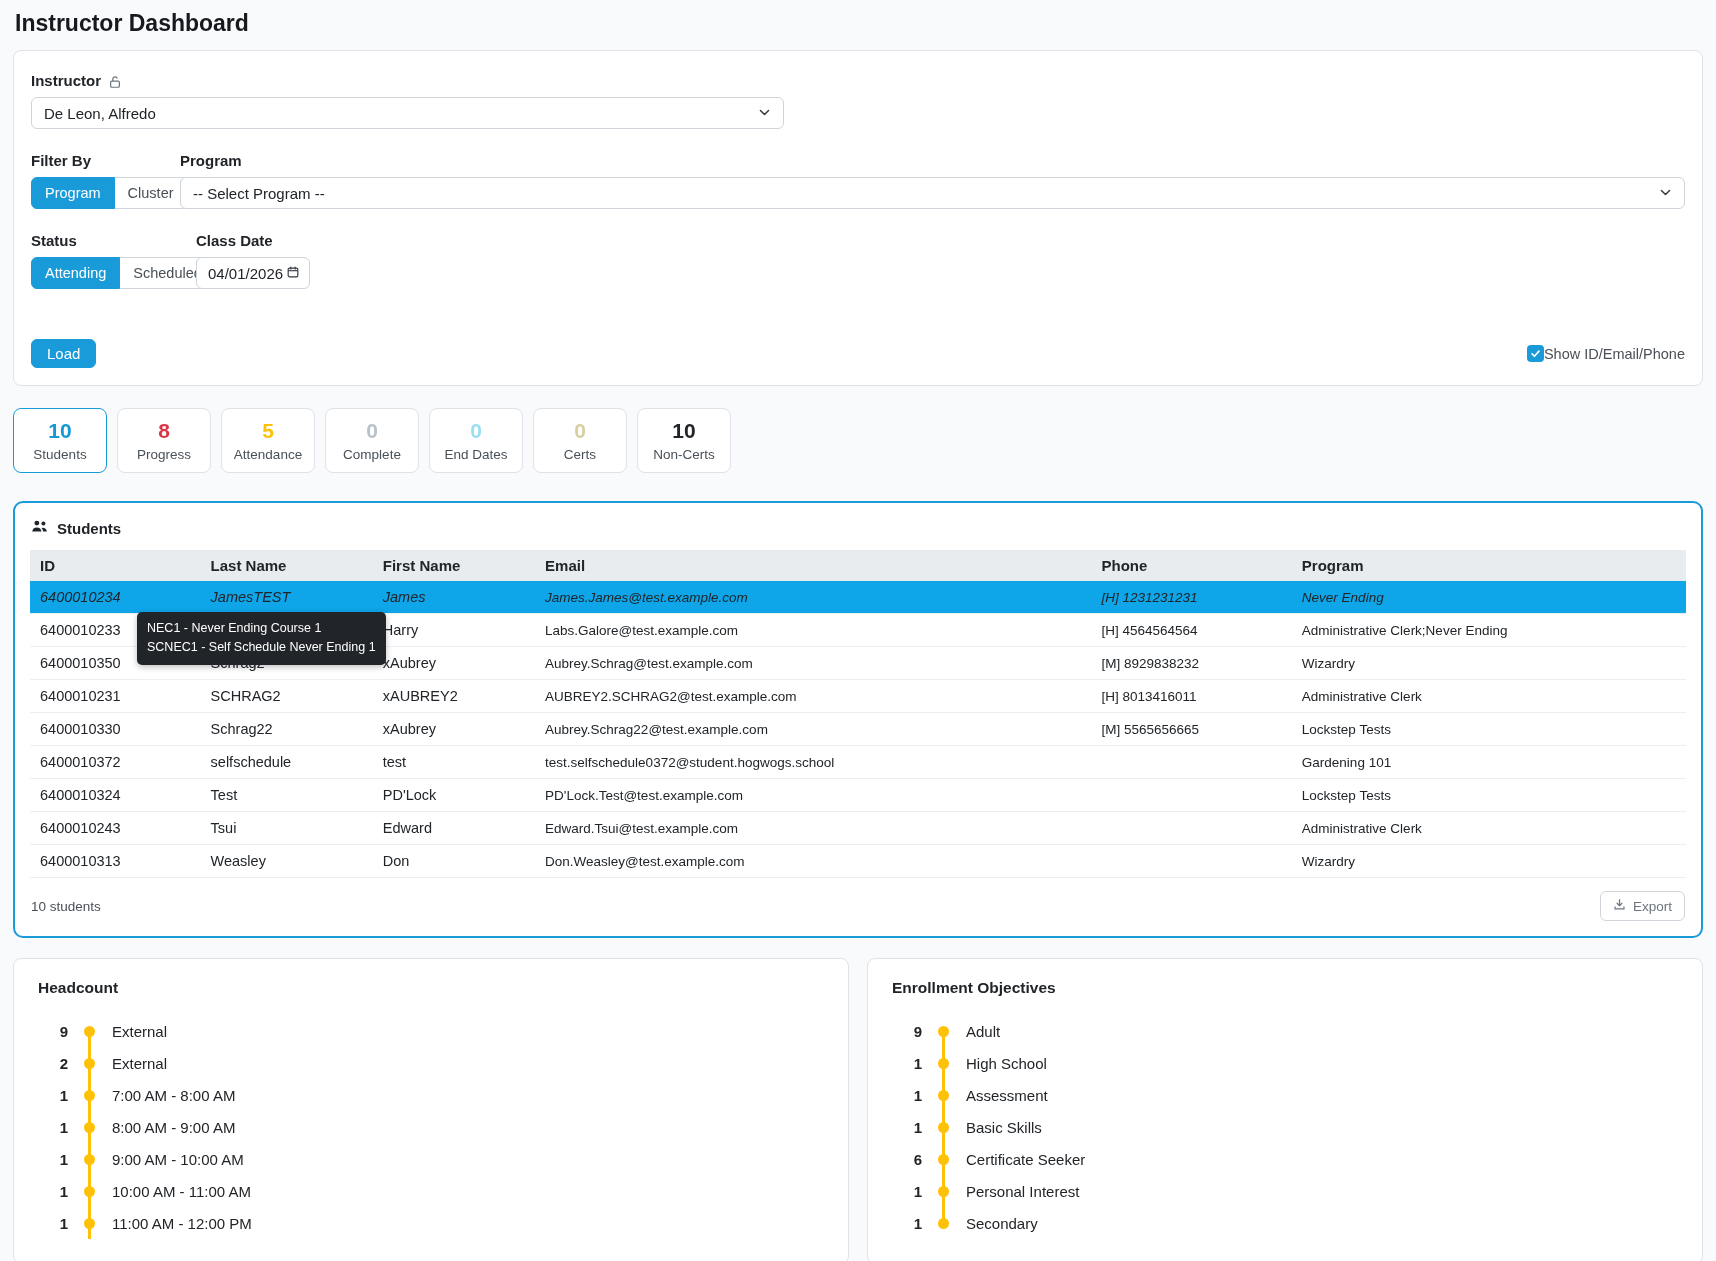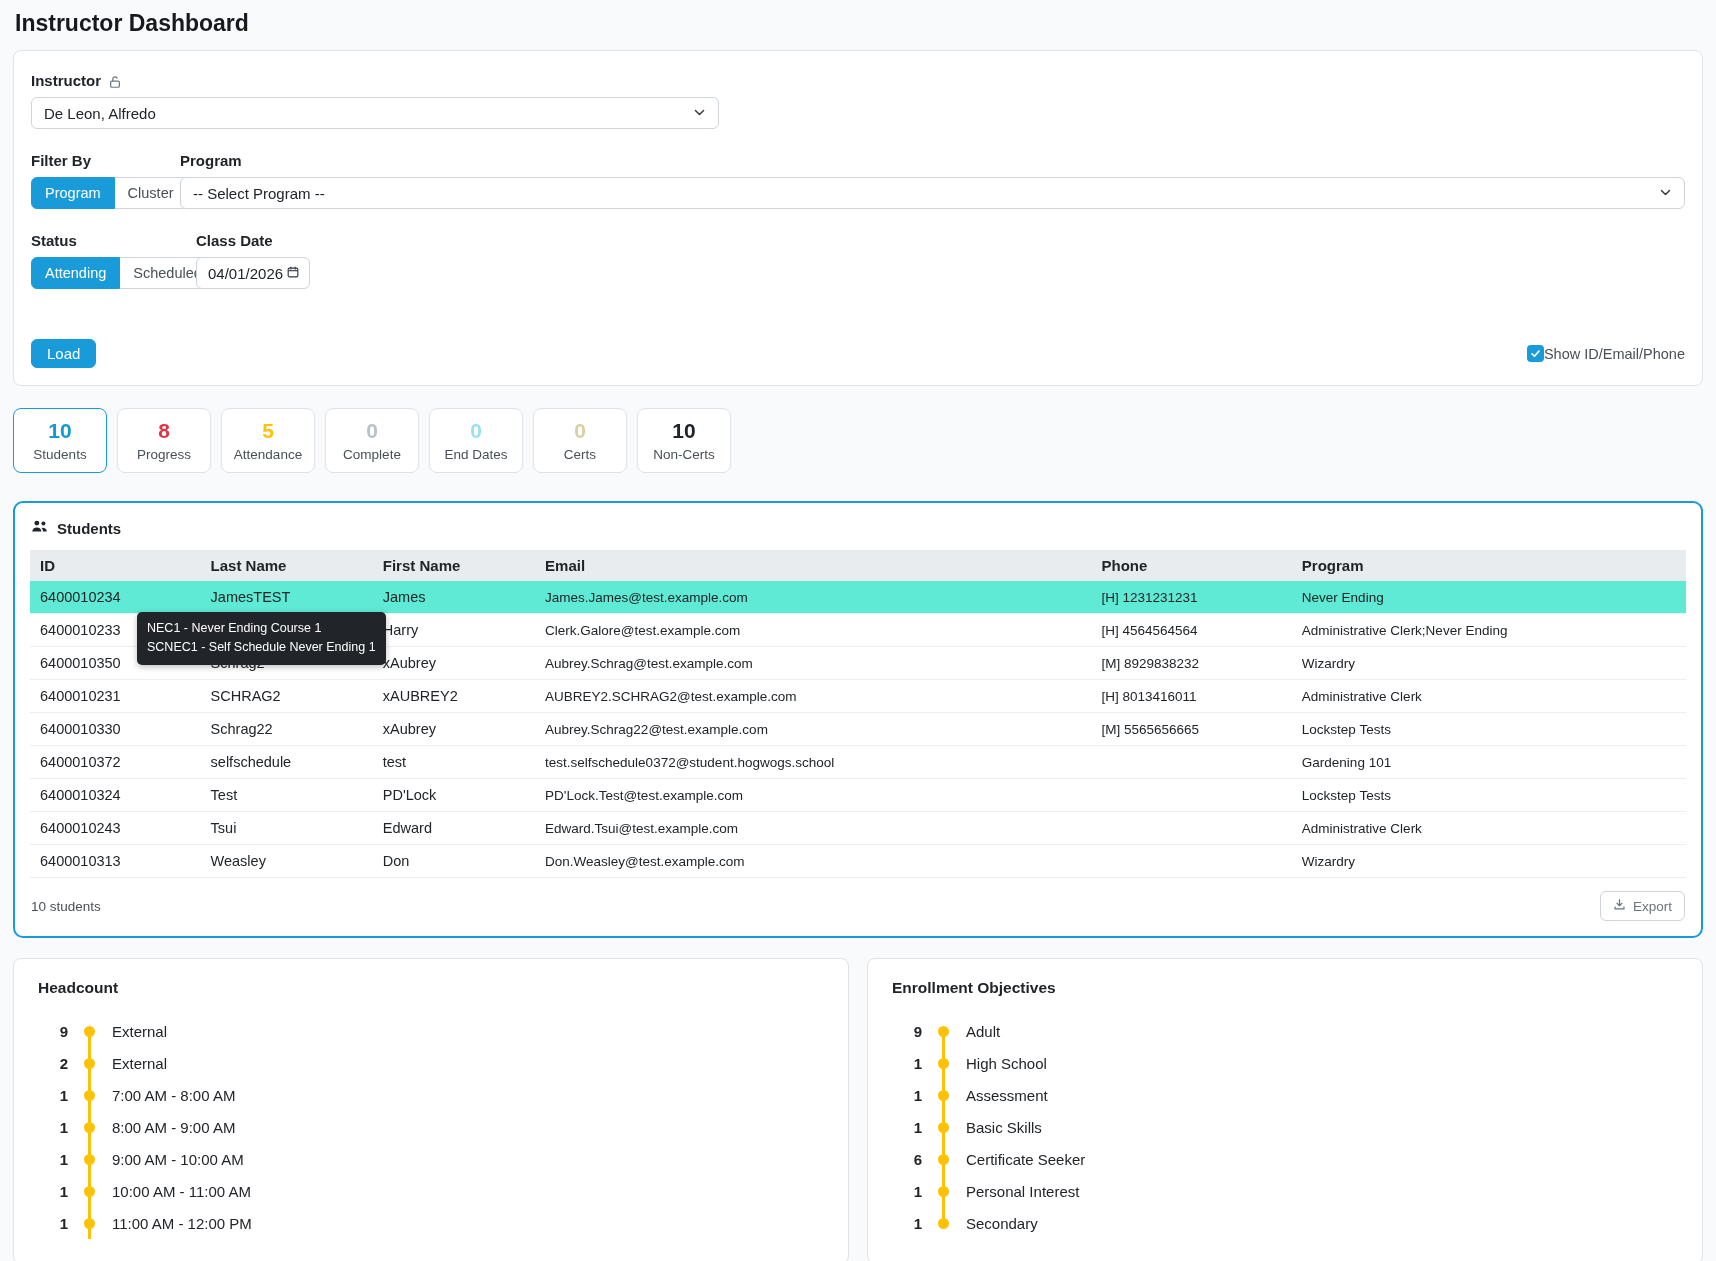--- a/index.html
+++ b/index.html
@@ -16,21 +16,21 @@
 
   
   .filter-card { padding: 21px 17px 17px; }
   .field-label { font-size: 15px; font-weight: 600; color: #212529; margin-bottom: 8px; display: flex; align-items: flex-end; gap: 7px; }
   .field-label svg { display: block; }
   .select {
     height: 32px; border: 1px solid #ced4da; border-radius: 6px; background: #fff;
     display: flex; align-items: center; justify-content: space-between;
     padding: 0 12px; font-size: 15px; color: #212529; cursor: pointer;
   }
-  .instructor-select { width: 688px; }
+  .instructor-select { width: 753px; }
   .frow { display: flex; margin-top: 23px; }
   .fcol-fixed { width: 132px; margin-right: 17px; flex: none; }
   .fcol-fixed.wide { width: 148px; }
   .fcol-grow { flex: 1; }
   .fcol-date { width: 138px; }
 
   .tgl { display: inline-flex; }
   .tbtn {
     height: 32px; padding: 0 13px; font-size: 14.5px; background: #fff;
     border: 1px solid #ced4da; color: #495057; cursor: pointer; white-space: nowrap;
@@ -74,21 +74,21 @@
   .table-wrap { position: relative; padding: 0 15px; }
   table { width: 100%; border-collapse: collapse; table-layout: fixed; }
   thead th {
     background: #e9ecef; text-align: left; font-size: 15px; font-weight: 700;
     padding: 7px 10px; color: #212529; white-space: nowrap;
   }
   tbody td {
     padding: 8px 10px; font-size: 14.5px; border-bottom: 1px solid #eceff2;
     white-space: nowrap; overflow: hidden; color: #212529;
   }
-  tbody tr:first-child { background: #5eead4; }
+  tbody tr:first-child { background: #0ea5e9; font-style: italic; }
   td.c-email, td.c-phone, td.c-program { font-size: 13.5px; }
   .course-tooltip {
     position: absolute; top: 62px; left: 122px; z-index: 5;
     background: #212529; color: #fff; font-size: 12.5px; line-height: 1.55;
     padding: 7px 10px; border-radius: 5px; white-space: nowrap;
     box-shadow: 0 2px 6px rgba(0,0,0,.25);
   }
   .panel-footer { display: flex; justify-content: space-between; align-items: center; padding: 13px 16px 15px; }
   .footer-count { font-size: 13.5px; color: #495057; }
   .export-btn {
@@ -275,21 +275,21 @@
               <td class="c-first">James</td>
               <td class="c-email">James.James@test.example.com</td>
               <td class="c-phone">[H] 1231231231</td>
               <td class="c-program">Never Ending</td>
             </tr>
 
             <tr class="student-row">
               <td class="c-id">6400010233</td>
               <td class="c-last"></td>
               <td class="c-first">Harry</td>
-              <td class="c-email">Clerk.Galore@test.example.com</td>
+              <td class="c-email">Labs.Galore@test.example.com</td>
               <td class="c-phone">[H] 4564564564</td>
               <td class="c-program">Administrative Clerk;Never Ending</td>
             </tr>
 
             <tr class="student-row">
               <td class="c-id">6400010350</td>
               <td class="c-last">Schrag2</td>
               <td class="c-first">xAubrey</td>
               <td class="c-email">Aubrey.Schrag@test.example.com</td>
               <td class="c-phone">[M] 8929838232</td>

